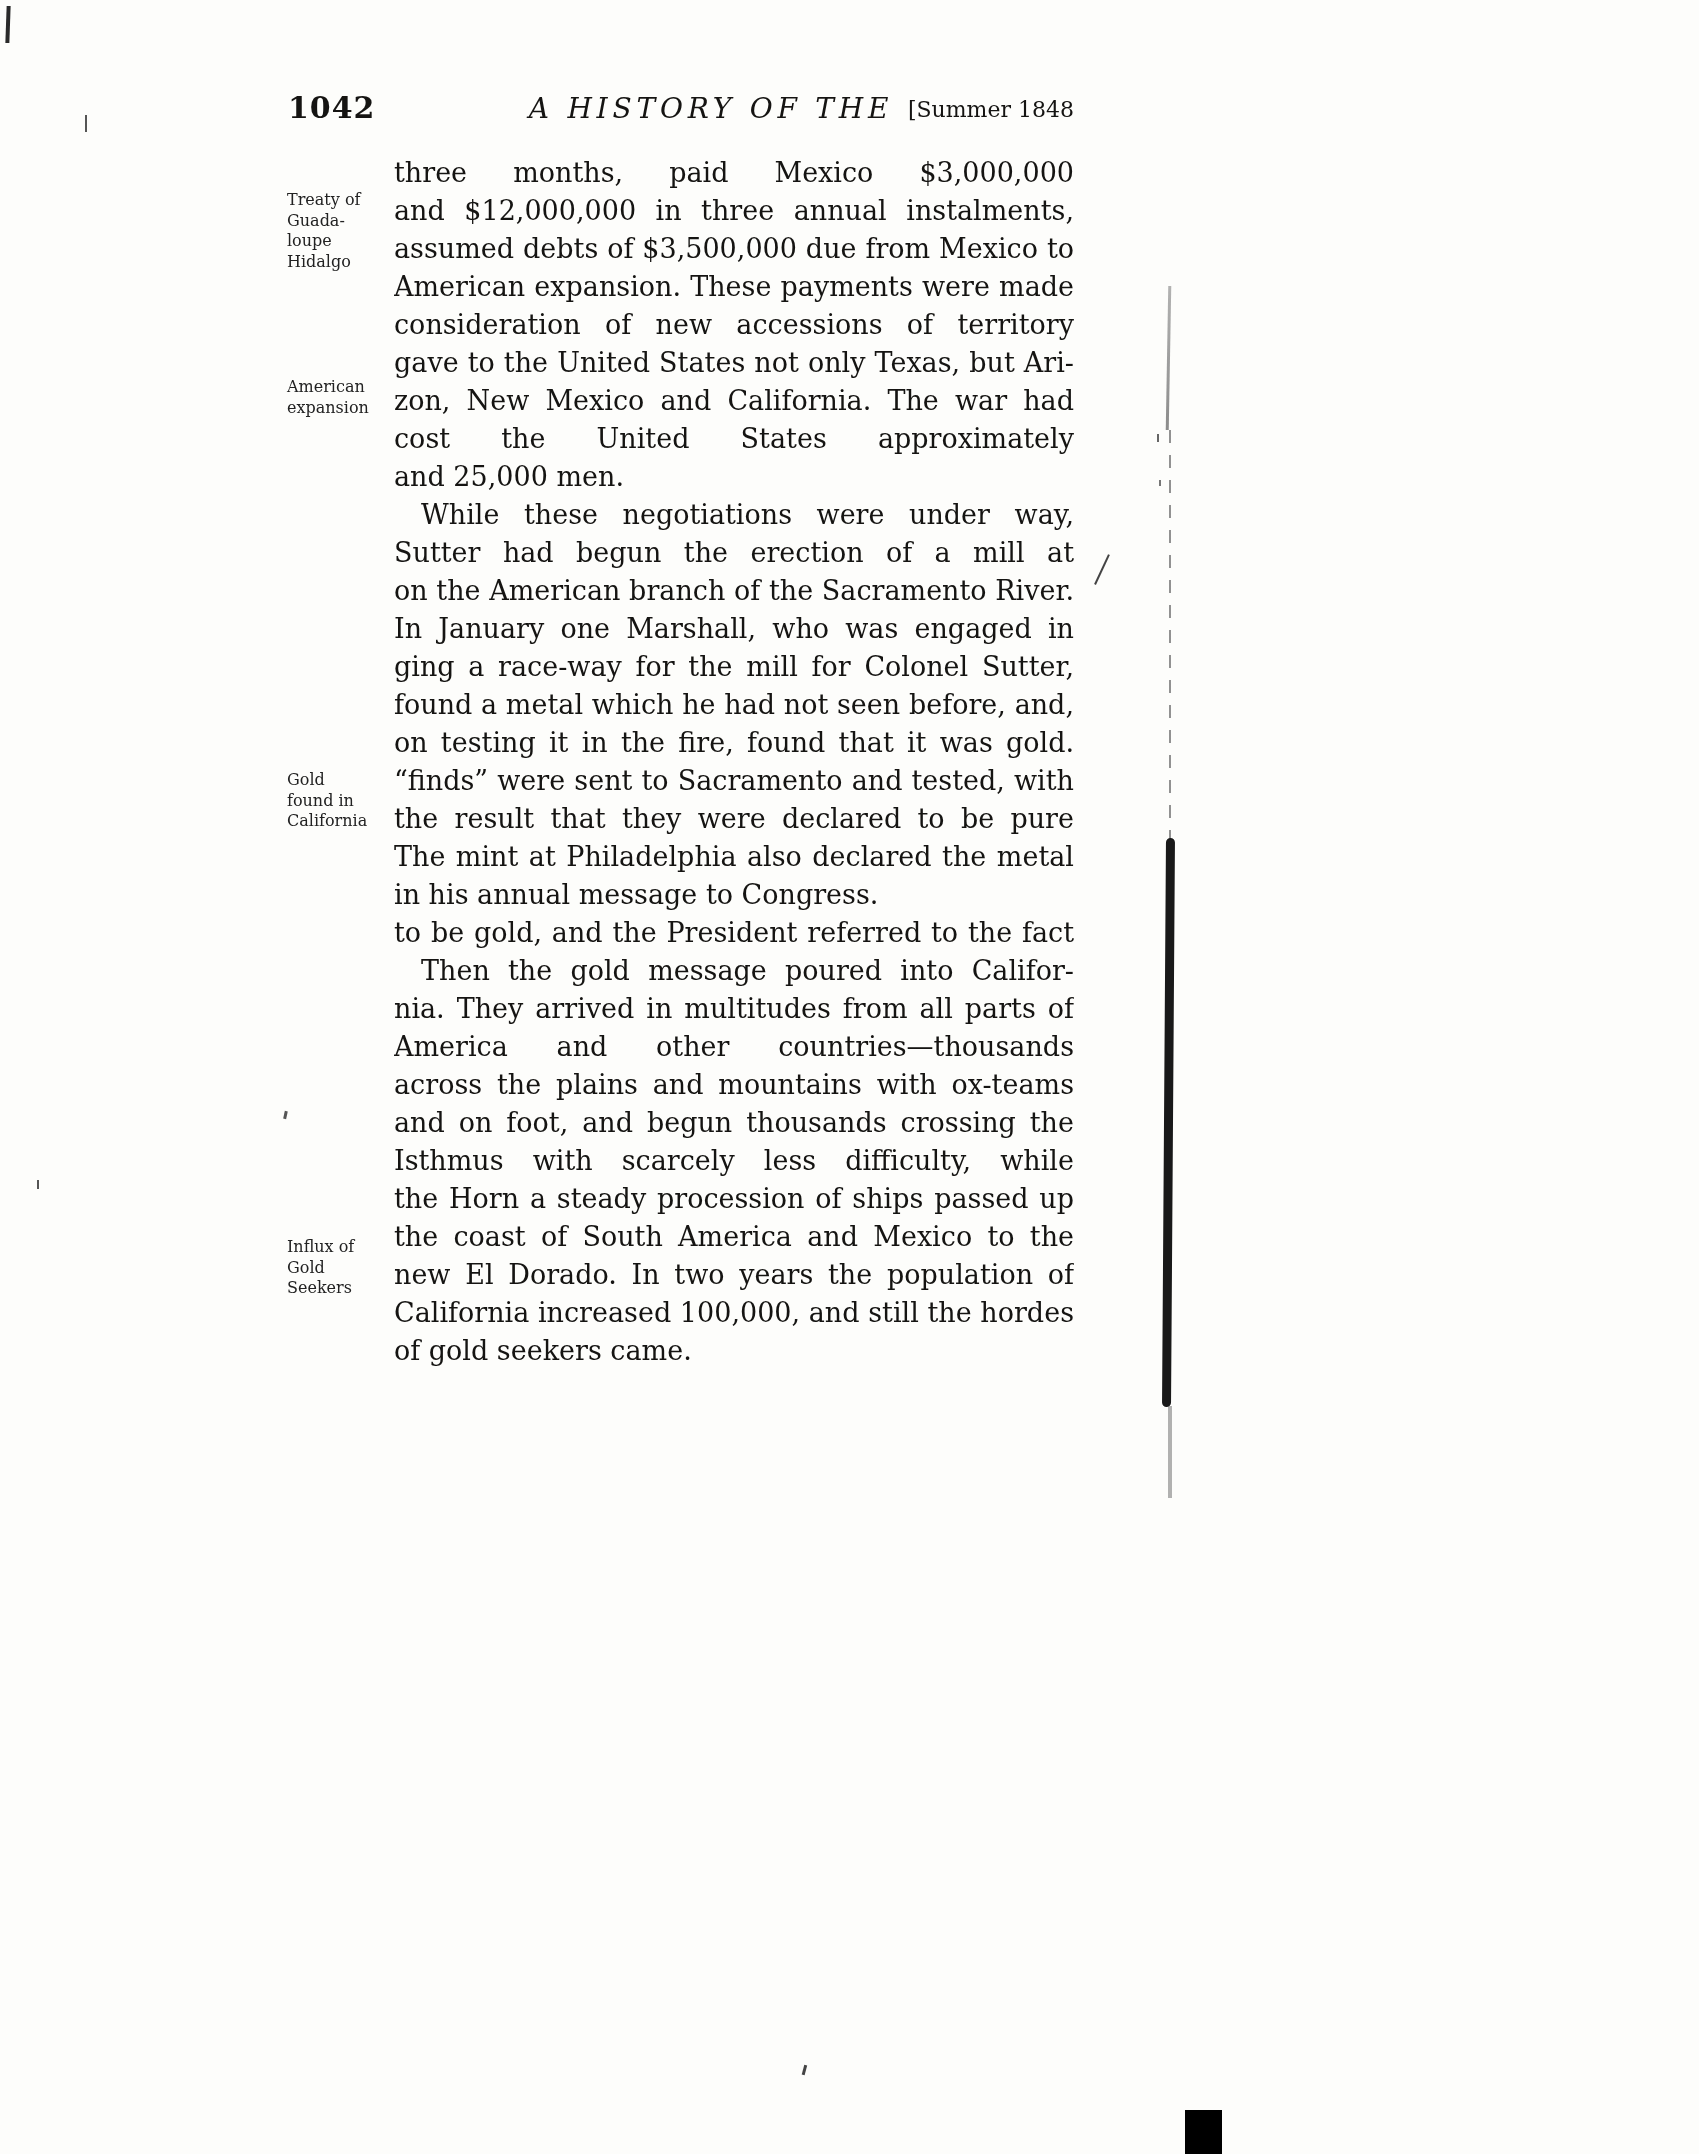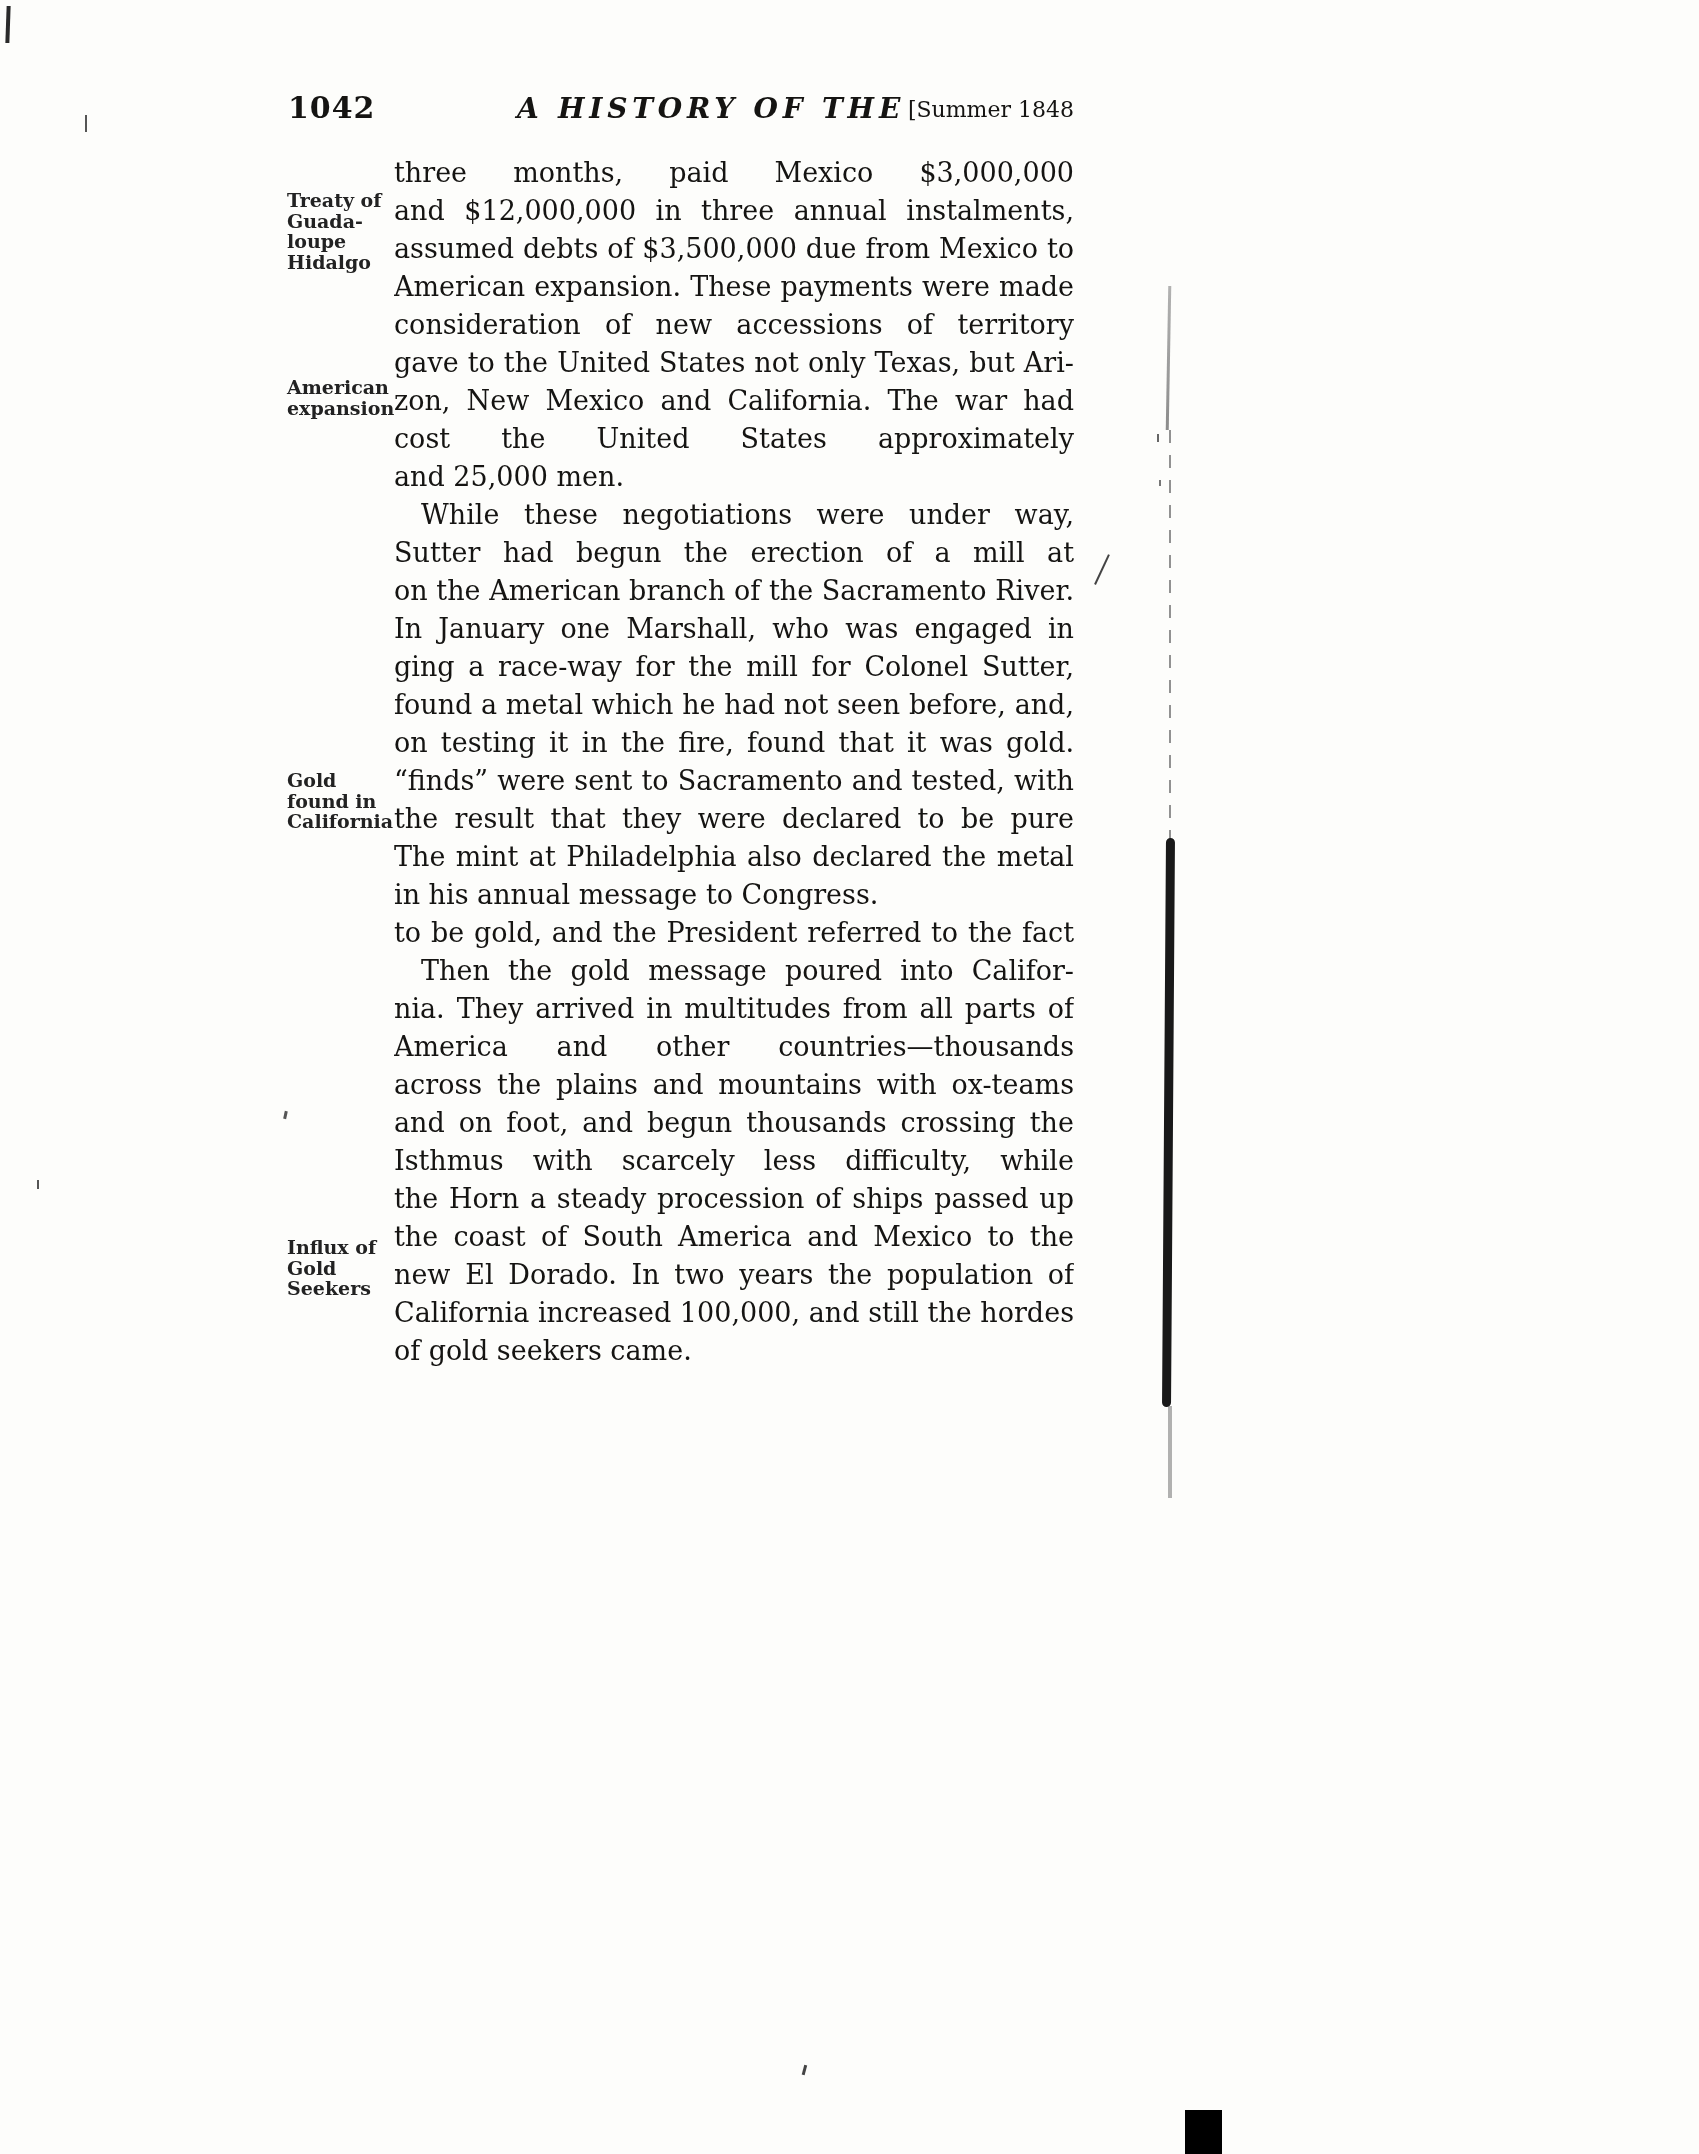--- a/index.html
+++ b/index.html
@@ -21,41 +21,40 @@
     font-size: 30px;
     font-weight: bold;
     letter-spacing: 1px;
   }
   .running-title {
     position: absolute;
     left: 394px; top: 92px;
     width: 634px;
     text-align: center;
     font-style: italic;
-    font-weight: bold;
+    font-weight: normal;
     font-size: 28px;
     letter-spacing: 4.8px;
   }
   .edition-date {
     position: absolute;
     left: 826px; top: 97px;
     width: 248px;
     text-align: right;
     font-size: 22px;
   }
 
   
   .margin-note {
     position: absolute;
     left: 287px;
     width: 106px;
-    font-size: 19px;
+    font-size: 16px;
     line-height: 20.7px;
     color: #222;
-    font-weight: bold;
   }
   .mn1 { top: 190px; }
   .mn2 { top: 377px; }
   .mn3 { top: 770px; }
   .mn4 { top: 1237px; }
   .margin-note .tline { text-align: left; }
 
   
   .body-text {
     position: absolute;

